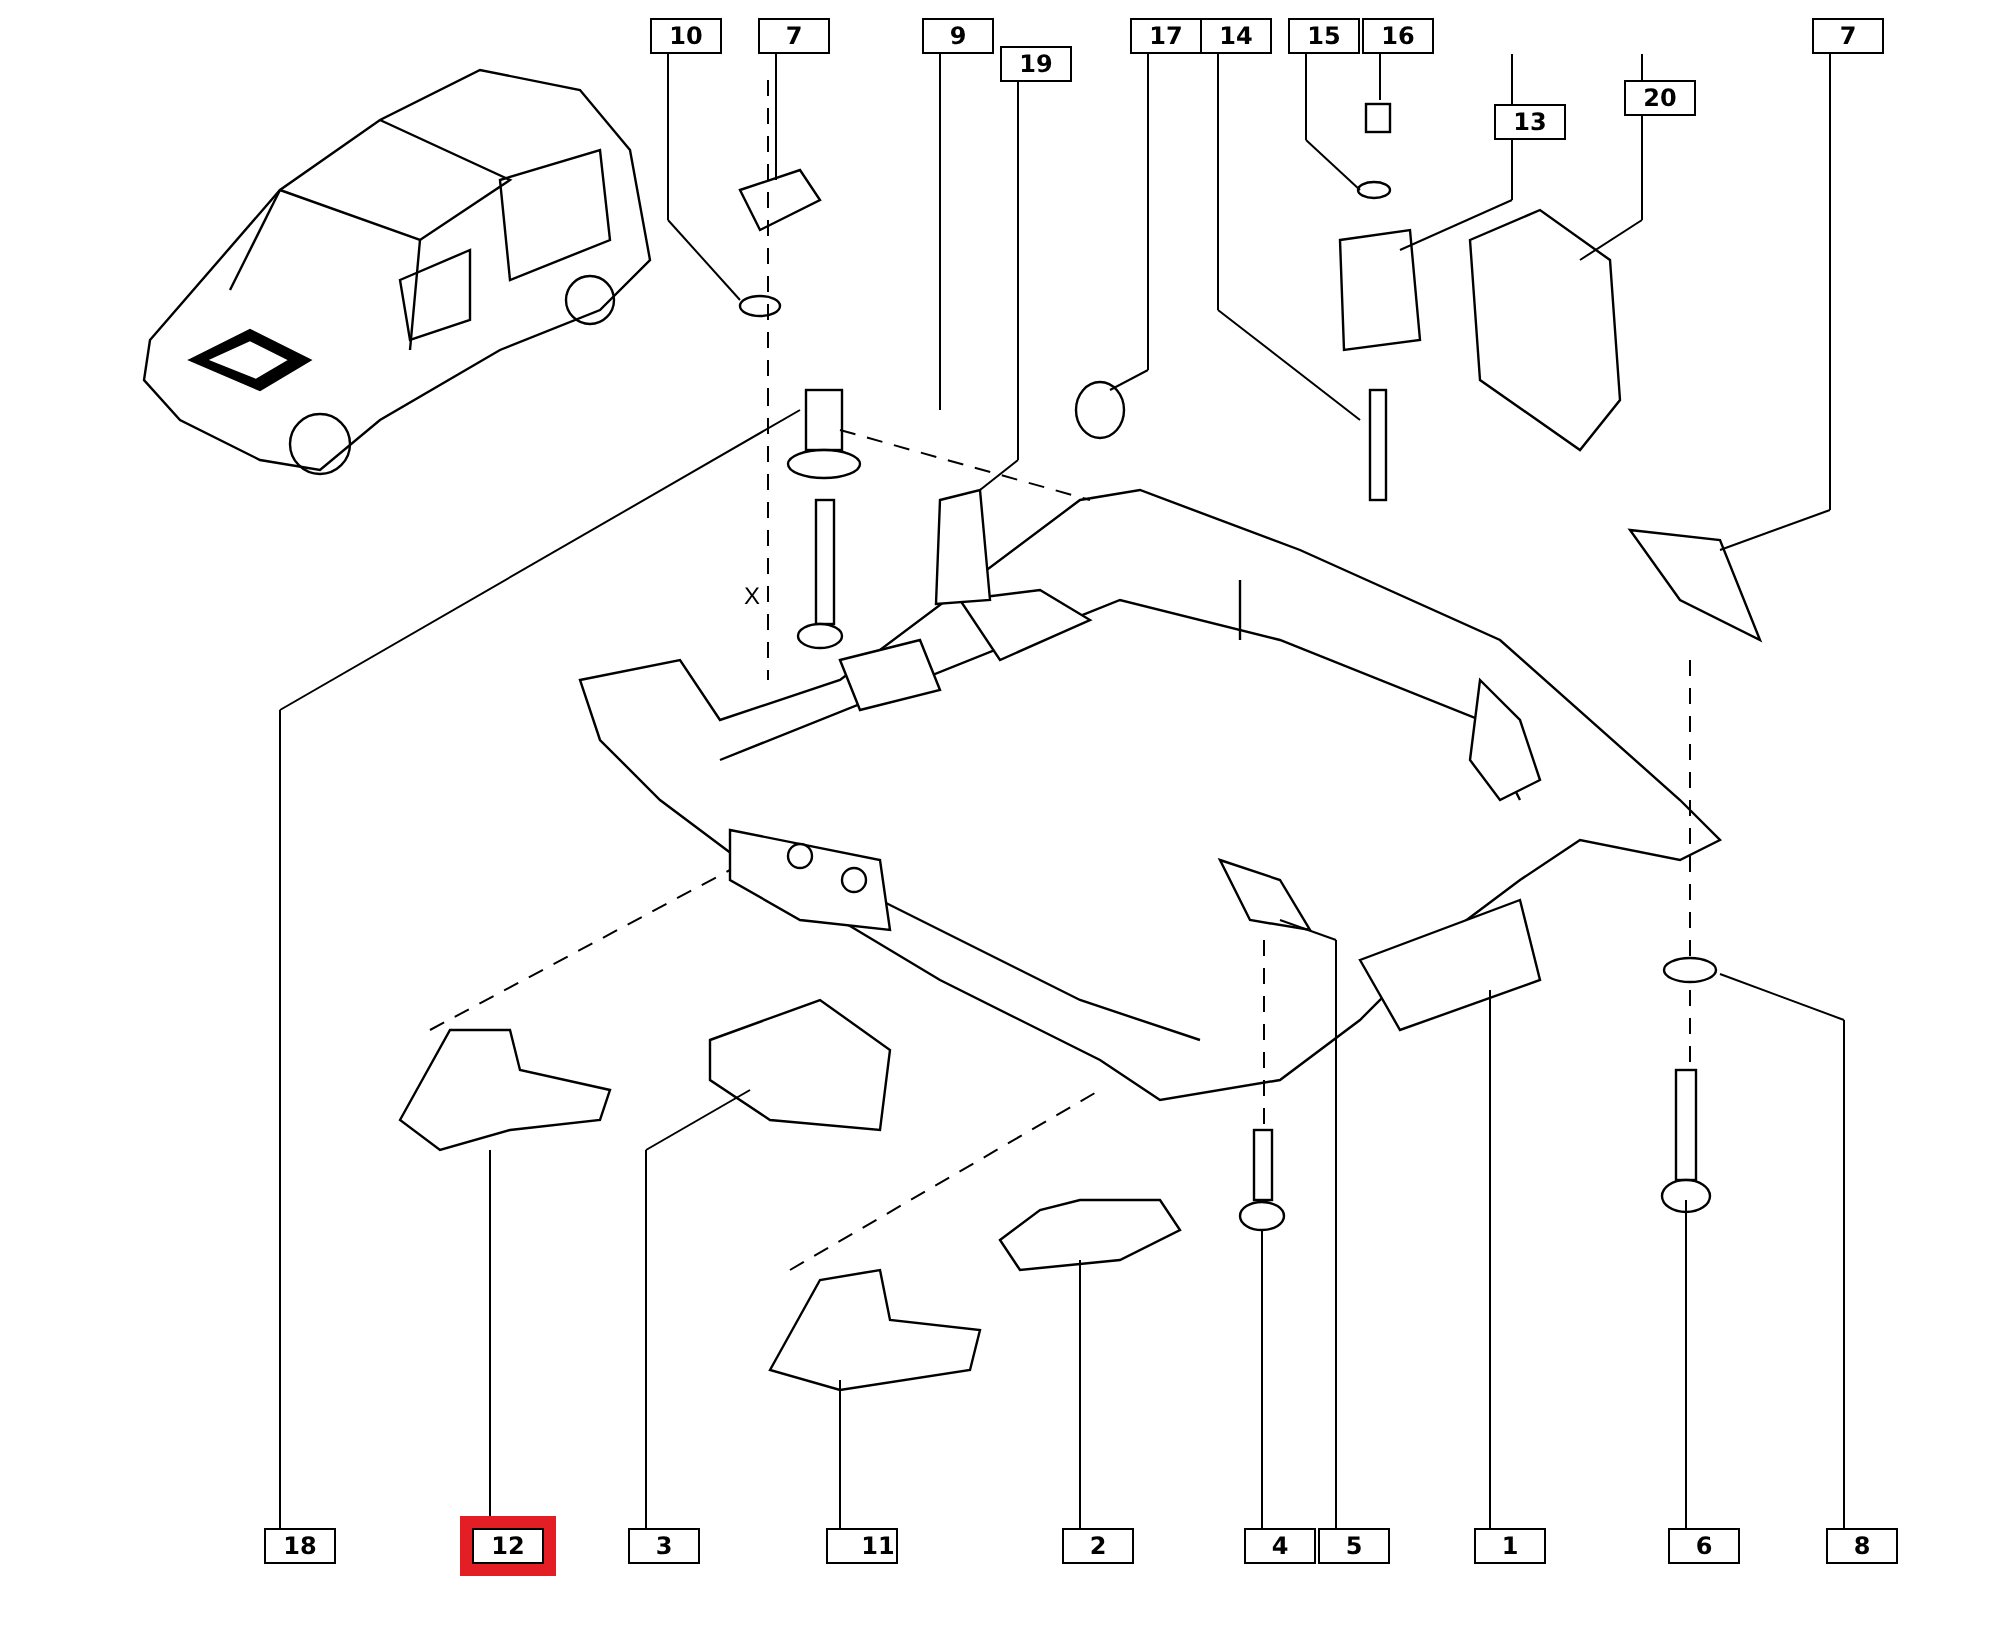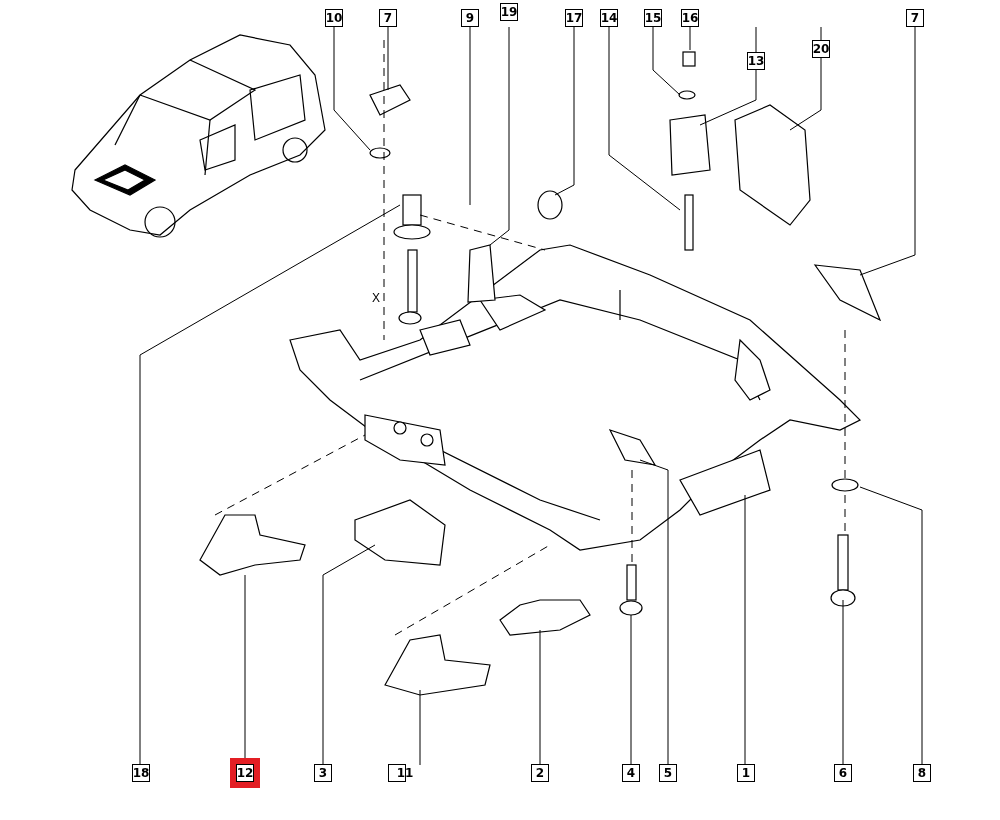--- a/index.html
+++ b/index.html
@@ -1,18 +1,18 @@
 <!DOCTYPE html>
 <html><head>
 <meta charset="utf-8">
 <style>
   html,body{margin:0;padding:0;background:#ffffff;}
   body{width:1000px;height:820px;position:relative;overflow:hidden;font-family:"Liberation Sans",sans-serif;}
   #diagram{position:absolute;left:0;top:0;width:1000px;height:820px;}
-  .callout{position:absolute;width:18px;height:18px;border:1px solid #000;background:#fff;
+  .callout{position:absolute;width:36px;height:18px;border:1px solid #000;background:#fff;
     font:bold 12px "DejaVu Sans",sans-serif;color:#000;display:flex;align-items:center;justify-content:center;box-sizing:border-box;cursor:pointer;}
   .callout.highlight{outline:6px solid #e31e24;}
   .x-label{position:absolute;font:12px "Liberation Sans",sans-serif;color:#000;}
 </style>
 </head>
 <body>
 
 <div id="diagram">
   <svg width="1000" height="820" viewBox="0 0 1000 820" xmlns="http://www.w3.org/2000/svg" stroke="#000" fill="none" stroke-width="1.2">
 
@@ -116,33 +116,33 @@
       </g>
     </g>
   </svg>
 
   <span class="x-label" style="left:372px;top:291px;">X</span>
 
   
   <div class="callout" style="left:325px;top:9px;">10</div>
   <div class="callout" style="left:379px;top:9px;">7</div>
   <div class="callout" style="left:461px;top:9px;">9</div>
-  <div class="callout" style="left:500px;top:3px;">19</div>
+  <div class="callout" style="left:500px;top:23px;">19</div>
   <div class="callout" style="left:565px;top:9px;">17</div>
   <div class="callout" style="left:600px;top:9px;text-align:right;">14</div>
   <div class="callout" style="left:644px;top:9px;text-align:right;">15</div>
   <div class="callout" style="left:681px;top:9px;">16</div>
   <div class="callout" style="left:747px;top:9px;margin-top:43px;">13</div>
   <div class="callout" style="left:812px;top:9px;margin-top:31px;">20</div>
   <div class="callout" style="left:906px;top:9px;">7</div>
 
   
   <div class="callout" style="left:132px;top:764px;">18</div>
   <div class="callout highlight" style="left:236px;top:764px;">12</div>
   <div class="callout" style="left:314px;top:764px;">3</div>
-  <div class="callout" style="left:388px;top:764px;padding-left:16px;">11</div>
+  <div class="callout" style="left:413px;top:764px;padding-left:16px;">11</div>
   <div class="callout" style="left:531px;top:764px;">2</div>
   <div class="callout" style="left:622px;top:764px;">4</div>
   <div class="callout" style="left:659px;top:764px;">5</div>
   <div class="callout" style="left:737px;top:764px;">1</div>
   <div class="callout" style="left:834px;top:764px;">6</div>
   <div class="callout" style="left:913px;top:764px;">8</div>
 </div>
 
 </body></html>

